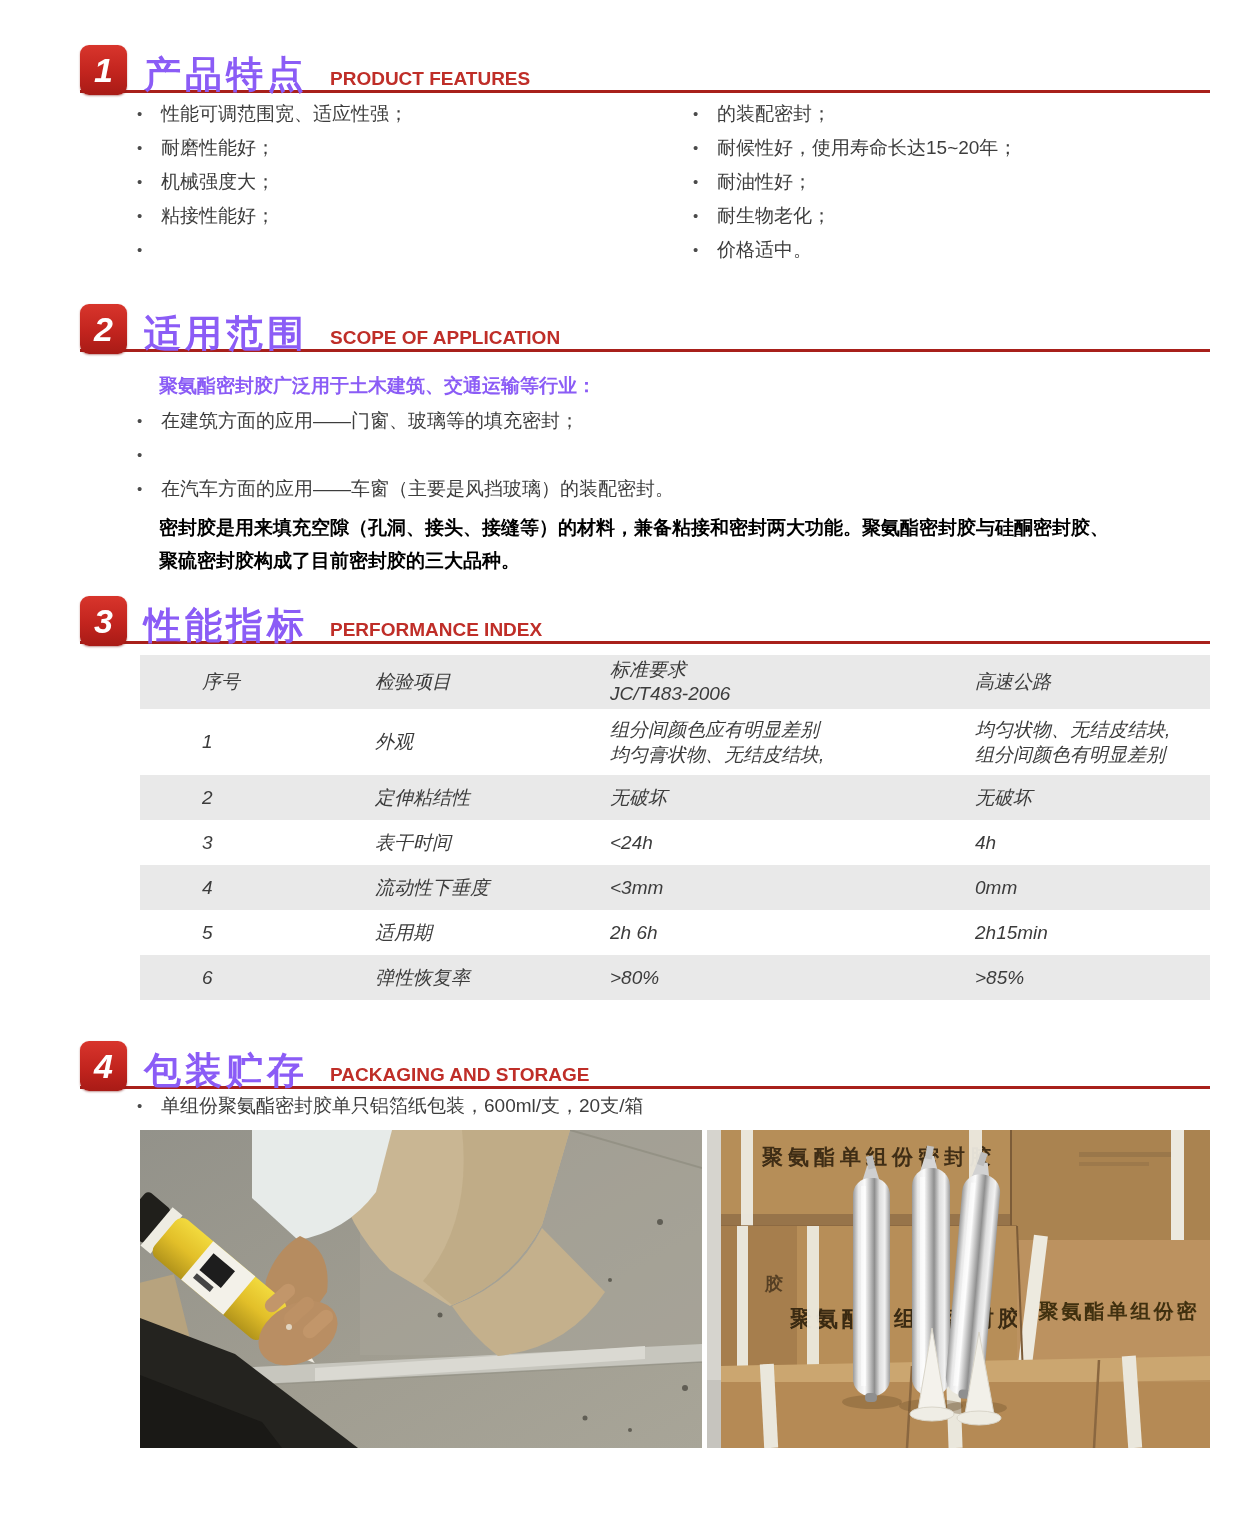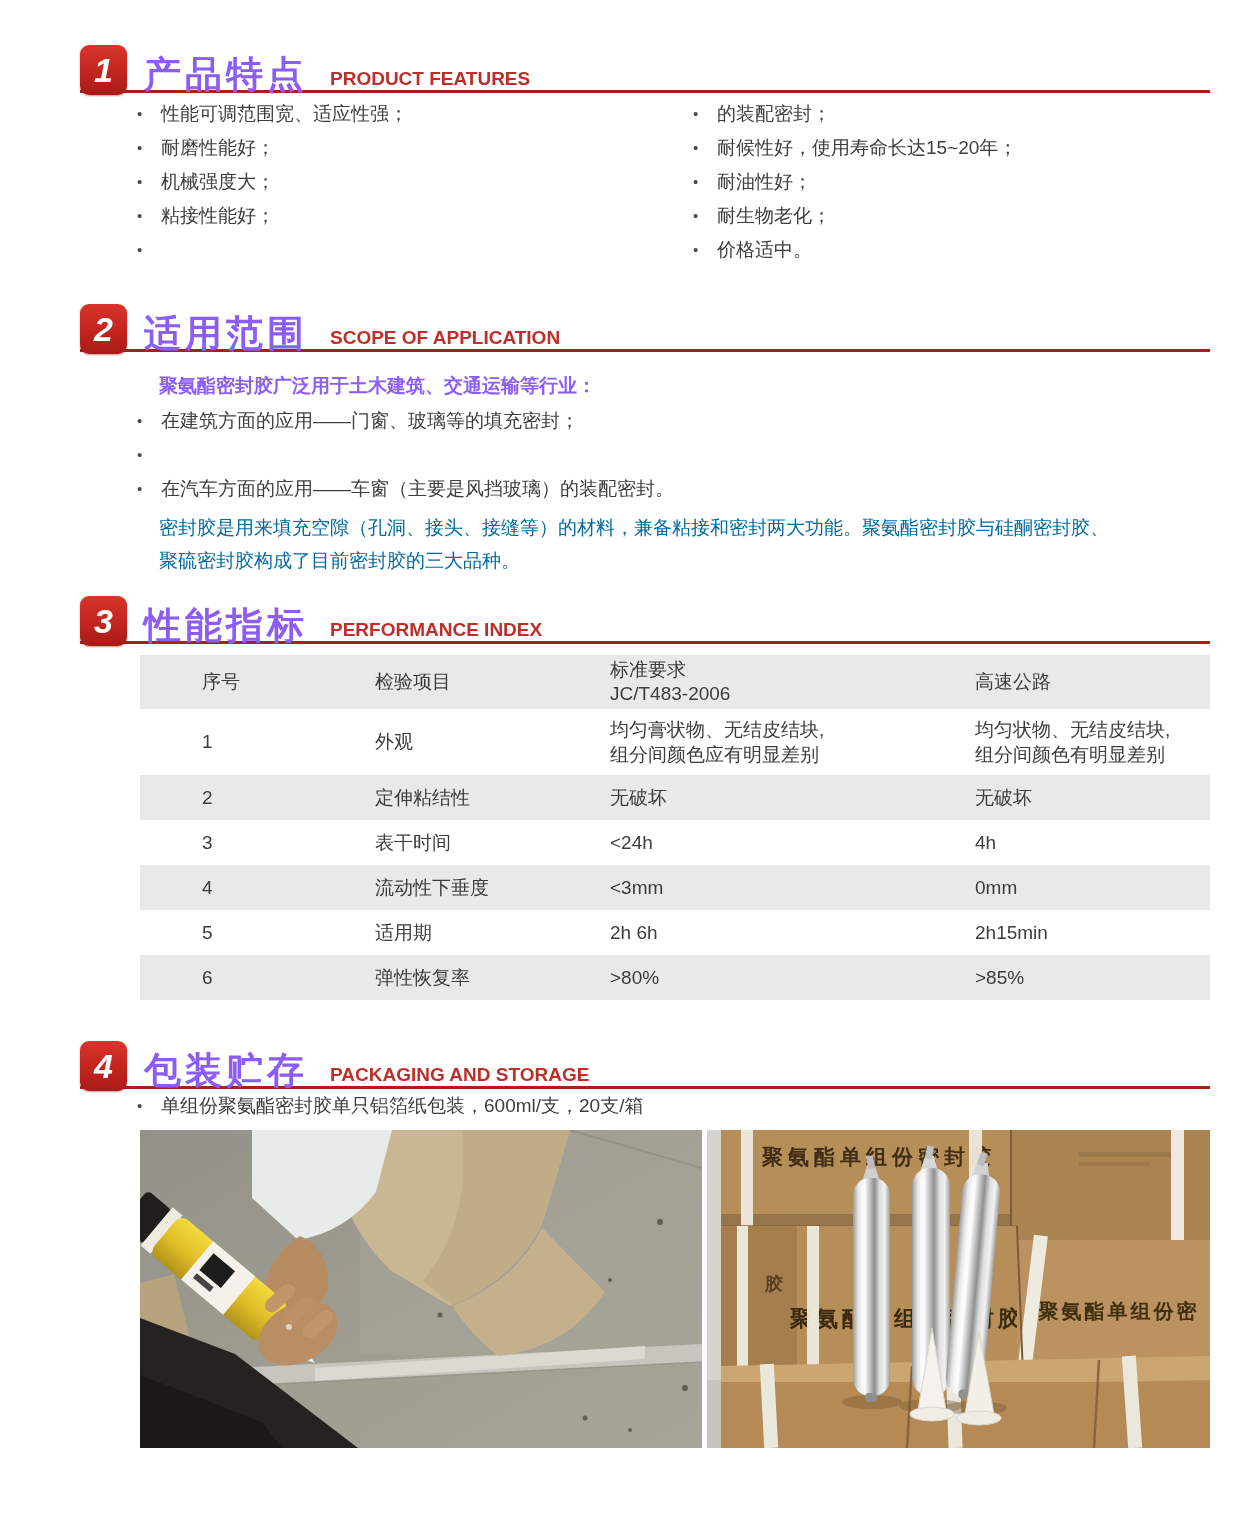--- a/index.html
+++ b/index.html
@@ -21,23 +21,23 @@
            line-height:1;padding-bottom:2px;white-space:nowrap;}
   
   .feat-col{position:absolute;top:102px;font-size:19px;}
   .feat-col.left{left:137px;width:555px;}
   .feat-col.right{left:693px;width:520px;}
   .li{display:flex;margin-bottom:11px;line-height:23px;}
   .dot{flex:none;width:24px;font-size:15px;line-height:23px;color:#4a4a4a;}
   
   .scope{position:absolute;left:137px;top:374px;width:1080px;font-size:19px;}
   .scope-intro{font-weight:bold;color:#8b5cf6;margin-left:22px;line-height:23px;margin-bottom:12px;}
-  .scope-note{font-weight:normal;color:#0369a1;margin-left:22px;line-height:33px;}
-  
-  .ptable{position:absolute;left:140px;top:655px;width:1070px;font-size:19px;color:#3c3c3c;}
+  .scope-note{font-weight:bold;color:#000000;margin-left:22px;line-height:33px;}
+  
+  .ptable{position:absolute;left:140px;top:655px;width:1070px;font-size:19px;color:#3c3c3c;font-style:italic;}
   .trow{display:grid;grid-template-columns:200px 235px 365px 1fr;align-items:center;}
   .trow.gray{background:#e9e9e9;}
   .th{height:54px;}
   .tr-tall{height:66px;}
   .tr{height:45px;}
   .c1{padding-left:62px;}
   .c2{padding-left:35px;}
   .c3{padding-left:35px;}
   .c4{padding-left:35px;}
   .two-line{line-height:25px;}
@@ -141,22 +141,22 @@
       <div class="c3 hdr-two">
         <div>标准要求</div>
         <div>JC/T483-2006</div>
       </div>
       <div class="c4">高速公路</div>
     </div>
     <div class="trow tr-tall">
       <div class="c1">1</div>
       <div class="c2">外观</div>
       <div class="c3 two-line">
+        <div>组分间颜色应有明显差别</div>
         <div>均匀膏状物、无结皮结块,</div>
-        <div>组分间颜色应有明显差别</div>
       </div>
       <div class="c4 two-line">
         <div>均匀状物、无结皮结块,</div>
         <div>组分间颜色有明显差别</div>
       </div>
     </div>
     <div class="trow tr gray">
       <div class="c1">2</div>
       <div class="c2">定伸粘结性</div>
       <div class="c3">无破坏</div>

